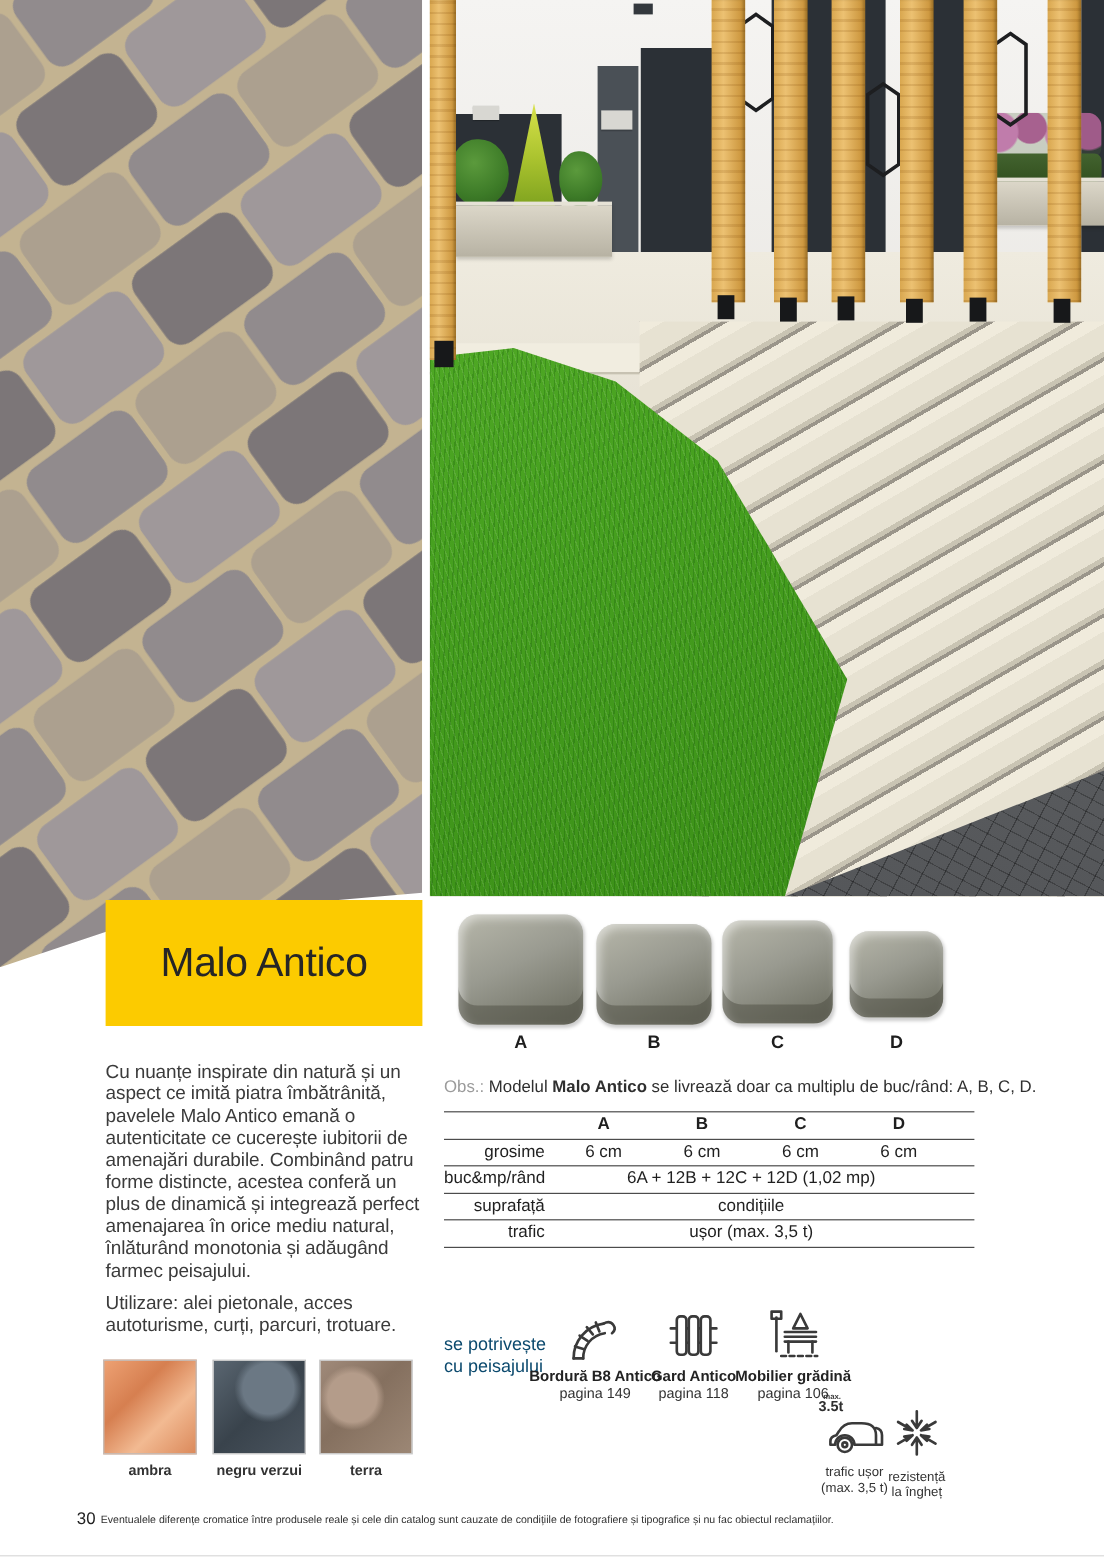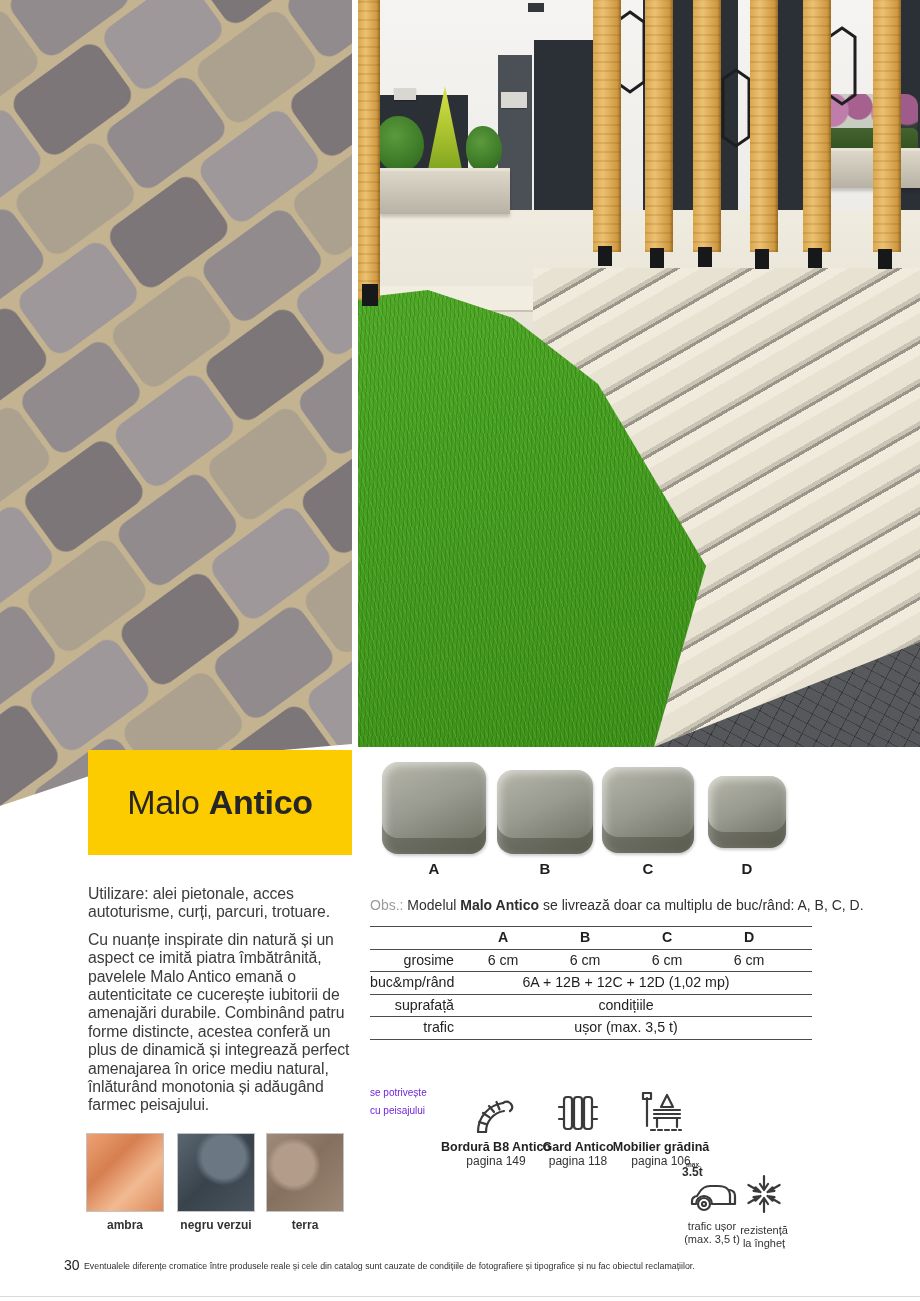--- a/index.html
+++ b/index.html
@@ -51,21 +51,21 @@
       repeating-linear-gradient(0deg, rgba(130,75,10,.16) 0 2px, transparent 2px 9px),
       linear-gradient(90deg,#d9a74f,#ecc172 35%,#cf9a42 85%,#b9852f);
     box-shadow:inset -2px 0 2px rgba(0,0,0,.15); }
   .bracket { background:#17181a; }
   .metal-deco { stroke:#1d1e20; stroke-width:3; fill:none; }
 
   
   .title-box { position:absolute; left:88px; top:750px; width:264px; height:105px; background:#FCCB00;
     display:flex; align-items:center; justify-content:center; }
   .title-box .t { font-size:34px; color:#262626; letter-spacing:-.3px; white-space:nowrap; }
-  .title-box .t b { font-weight:700; }
+  .title-box .t b { font-weight:400; }
 
   
   .description { position:absolute; left:88px; top:885px; width:264px; font-size:15.8px; line-height:18.4px; color:#3b3b3b; letter-spacing:-.1px; }
   .description p + p { margin-top:9px; }
 
   
   .swatch { position:absolute; top:1133px; width:78px; }
   .swatch .chip { width:78px; height:79px; border:1px solid #c3c3c3; }
   .swatch .lbl { margin-top:6px; text-align:center; font-size:12px; font-weight:700; color:#333; }
   .chip-ambra { background:linear-gradient(135deg,#eda173,#d67f50 35%,#f2ba92 65%,#d4805033),
@@ -89,21 +89,21 @@
 
   
   .spec-table { position:absolute; left:370px; top:926px; width:442px; border-bottom:1.5px solid #4b4b4b; font-size:14.2px; color:#1f1f1f; }
   .trow { display:grid; grid-template-columns:92px 82px 82px 82px 82px 1fr; border-top:1.5px solid #4b4b4b; height:22.5px; line-height:21px; align-items:center; }
   .trow.span { grid-template-columns:92px 328px 1fr; }
   .trow .rl { text-align:right; padding-right:8px; white-space:nowrap; }
   .trow .cv { text-align:center; white-space:nowrap; }
   .trow .hd { text-align:center; font-weight:700; }
 
   
-  .related-label { position:absolute; left:370px; top:1084px; font-size:10px; color:#6d28d9; line-height:18px; }
+  .related-label { position:absolute; left:370px; top:1112px; font-size:15px; color:#0c4a6e; line-height:18px; }
   .rel-item { position:absolute; top:1090px; text-align:center; }
   .rel-item .icon { height:46px; display:flex; align-items:flex-end; justify-content:center; }
   .rel-item .nm { margin-top:4px; font-size:12.5px; font-weight:700; color:#222; white-space:nowrap; }
   .rel-item .pg { font-size:12px; color:#333; }
 
   
   .badge { position:absolute; text-align:center; }
   .badge .max { font-size:6.5px; font-weight:700; color:#3d3d3d; line-height:5px; text-align:left; margin-left:14px; }
   .badge .tons { font-size:12px; font-weight:700; color:#2e2e2e; text-align:left; margin-left:10px; line-height:11px; }
   .badge .blbl { margin-top:4px; font-size:11px; line-height:12.5px; color:#333; }
@@ -184,22 +184,22 @@
     <div class="abs bracket" style="left:450px;top:248px;width:14px;height:20px"></div>
     <div class="abs bracket" style="left:520px;top:249px;width:14px;height:20px"></div>
     <div class="abs bracket" style="left:4px;top:284px;width:16px;height:22px"></div>
   </div>
 
   <div class="title-box">
     <div class="t"><span>Malo </span><b>Antico</b></div>
   </div>
 
   <div class="description">
+    <p>Cu nuanțe inspirate din natură și un aspect ce imită piatra îmbătrânită, pavelele Malo Antico emană o autenticitate ce cucerește iubitorii de amenajări durabile. Combinând patru forme distincte, acestea conferă un plus de dinamică și integrează perfect amenajarea în orice mediu natural, înlăturând monotonia și adăugând farmec peisajului.</p>
     <p>Utilizare: alei pietonale, acces autoturisme, curți, parcuri, trotuare.</p>
-    <p>Cu nuanțe inspirate din natură și un aspect ce imită piatra îmbătrânită, pavelele Malo Antico emană o autenticitate ce cucerește iubitorii de amenajări durabile. Combinând patru forme distincte, acestea conferă un plus de dinamică și integrează perfect amenajarea în orice mediu natural, înlăturând monotonia și adăugând farmec peisajului.</p>
   </div>
 
   <div class="variant" style="left:381px;width:106px;height:116px">
     <div class="stone" style="width:104px;height:92px"></div>
     <div class="vlabel">A</div>
   </div>
   <div class="variant" style="left:496px;width:98px;height:116px">
     <div class="stone" style="width:96px;height:84px;margin-top:8px"></div>
     <div class="vlabel">B</div>
   </div>

